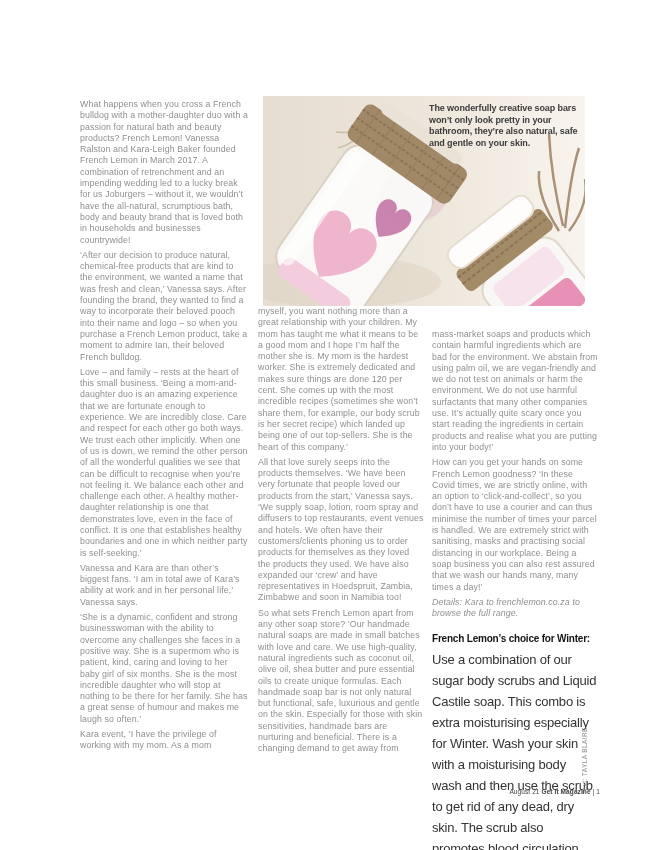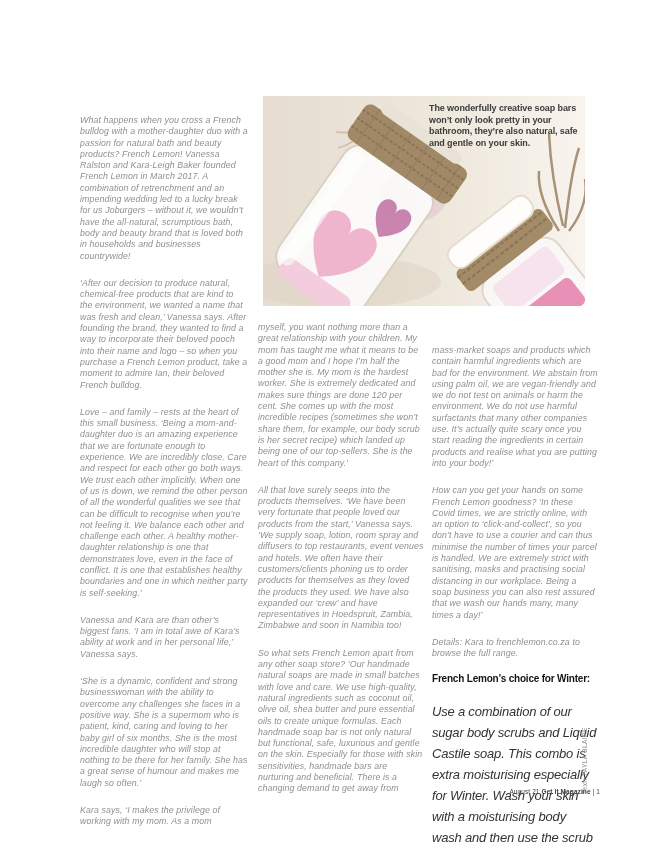--- a/index.html
+++ b/index.html
@@ -1,21 +1,21 @@
 <!DOCTYPE html>
 <html><head>
 <meta charset="utf-8">
 <style>
   html,body { margin:0; padding:0; background:#ffffff; }
   .page {
     position:relative; width:666px; height:850px; background:#ffffff;
     font-family:"Liberation Sans", sans-serif; overflow:hidden;
   }
   .col { position:absolute; color:#8f8f8f; font-size:8.8px; line-height:11.3px; letter-spacing:0.1px; text-align:left; }
-  .col p { margin:16px 0 4px 0;font-style:italic; }
+  .col p { margin:0 0 4px 0; }
   .col1 { left:80px;  top:99px;  width:168px; }
   .col2 { left:258px; top:306px; width:166px; }
   .col3 { left:432px; top:329px; width:166px; }
   .details { font-style:italic; }
   .winter-heading { margin:14px 0 4px 0; font-size:10px; font-weight:bold; color:#141414; letter-spacing:-0.2px; }
   .winter-body { color:#333333; font-size:13px; line-height:21px; letter-spacing:-0.2px; margin:0; }
   .photo { position:absolute; left:263px; top:96px; width:322px; height:184px; margin:0; padding:0; }
   .photo svg { display:block; }
   .photo-caption {
     position:absolute; top:7px; left:166px; width:150px;
@@ -92,21 +92,21 @@
     </svg>
     <figcaption class="photo-caption">The wonderfully creative soap bars won’t only look pretty in your bathroom, they’re also natural, safe and gentle on your skin.</figcaption>
   </figure>
 
   <div class="col col1">
     <p>What happens when you cross a French bulldog with a mother-daughter duo with a passion for natural bath and beauty products? French Lemon! Vanessa Ralston and Kara-Leigh Baker founded French Lemon in March 2017. A combination of retrenchment and an impending wedding led to a lucky break for us Joburgers – without it, we wouldn’t have the all-natural, scrumptious bath, body and beauty brand that is loved both in households and businesses countrywide!</p>
     <p>‘After our decision to produce natural, chemical-free products that are kind to the environment, we wanted a name that was fresh and clean,’ Vanessa says. After founding the brand, they wanted to find a way to incorporate their beloved pooch into their name and logo – so when you purchase a French Lemon product, take a moment to admire Ian, their beloved French bulldog.</p>
     <p>Love – and family – rests at the heart of this small business. ‘Being a mom-and-daughter duo is an amazing experience that we are fortunate enough to experience. We are incredibly close. Care and respect for each other go both ways. We trust each other implicitly. When one of us is down, we remind the other person of all the wonderful qualities we see that can be difficult to recognise when you’re not feeling it. We balance each other and challenge each other. A healthy mother-daughter relationship is one that demonstrates love, even in the face of conflict. It is one that establishes healthy boundaries and one in which neither party is self-seeking.’</p>
     <p>Vanessa and Kara are than other’s biggest fans. ‘I am in total awe of Kara’s ability at work and in her personal life,’ Vanessa says.</p>
     <p>‘She is a dynamic, confident and strong businesswoman with the ability to overcome any challenges she faces in a positive way. She is a supermom who is patient, kind, caring and loving to her baby girl of six months. She is the most incredible daughter who will stop at nothing to be there for her family. She has a great sense of humour and makes me laugh so often.’</p>
-    <p>Kara says, ‘I makes the privilege of working with my mom. As a mom</p>
+    <p>Kara event, ‘I have the privilege of working with my mom. As a mom</p>
   </div>
 
   <div class="col col2">
     <p>myself, you want nothing more than a great relationship with your children. My mom has taught me what it means to be a good mom and I hope I’m half the mother she is. My mom is the hardest worker. She is extremely dedicated and makes sure things are done 120 per cent. She comes up with the most incredible recipes (sometimes she won’t share them, for example, our body scrub is her secret recipe) which landed up being one of our top-sellers. She is the heart of this company.’</p>
     <p>All that love surely seeps into the products themselves. ‘We have been very fortunate that people loved our products from the start,’ Vanessa says. ‘We supply soap, lotion, room spray and diffusers to top restaurants, event venues and hotels. We often have their customers/clients phoning us to order products for themselves as they loved the products they used. We have also expanded our ‘crew’ and have representatives in Hoedspruit, Zambia, Zimbabwe and soon in Namibia too!</p>
     <p>So what sets French Lemon apart from any other soap store? ‘Our handmade natural soaps are made in small batches with love and care. We use high-quality, natural ingredients such as coconut oil, olive oil, shea butter and pure essential oils to create unique formulas. Each handmade soap bar is not only natural but functional, safe, luxurious and gentle on the skin. Especially for those with skin sensitivities, handmade bars are nurturing and beneficial. There is a changing demand to get away from</p>
   </div>
 
   <div class="col col3">
     <p>mass-market soaps and products which contain harmful ingredients which are bad for the environment. We abstain from using palm oil, we are vegan-friendly and we do not test on animals or harm the environment. We do not use harmful surfactants that many other companies use. It’s actually quite scary once you start reading the ingredients in certain products and realise what you are putting into your body!’</p>

